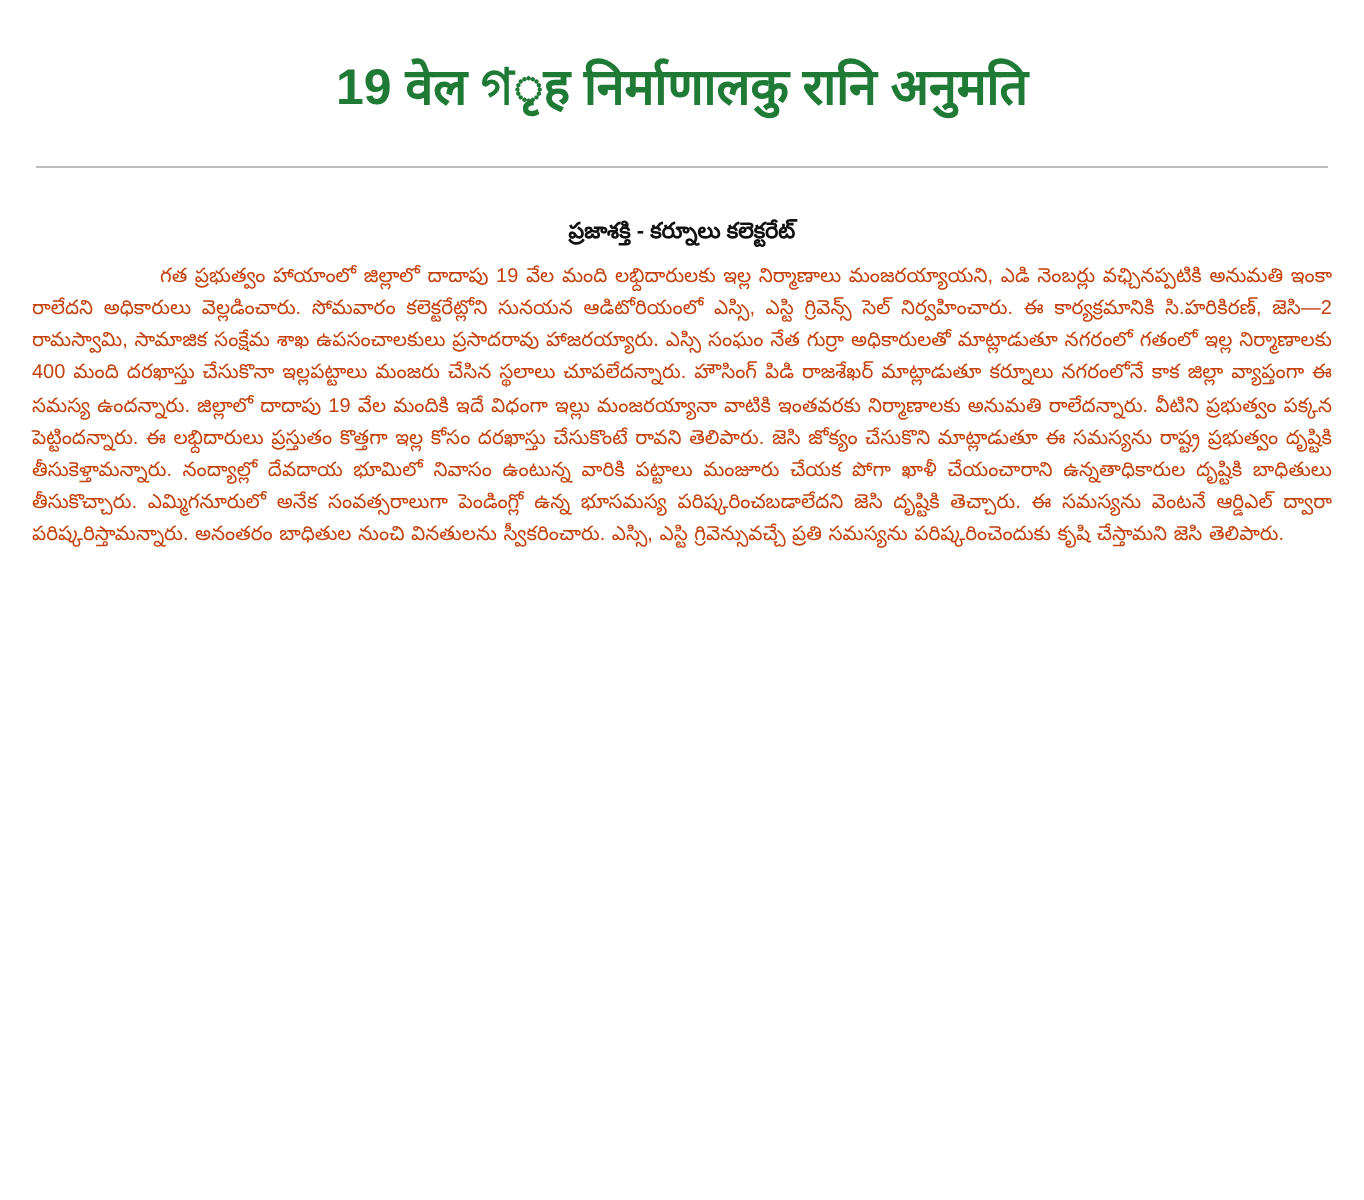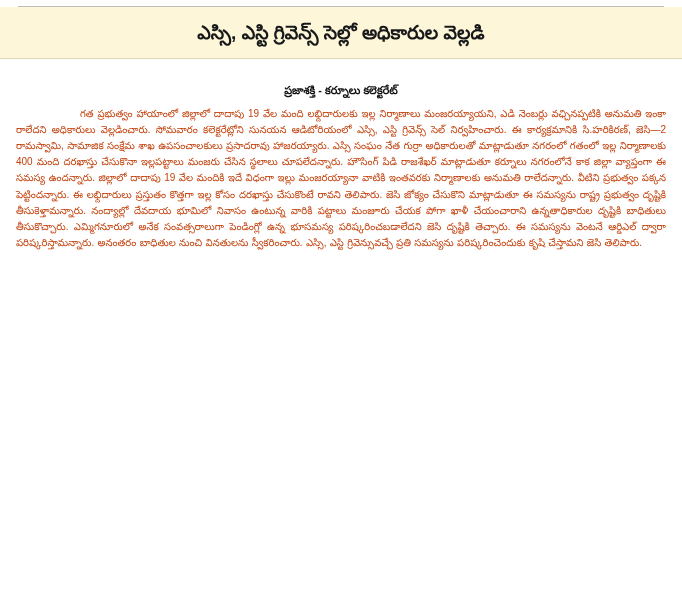--- a/index.html
+++ b/index.html
@@ -65,24 +65,22 @@
     letter-spacing: 0px;
     word-spacing: 0.5px;
     hyphens: none;
   }
 </style>
 </head>
 <body>
 
 <div class="page">
 
+  <h1 class="headline">19 वेल গृह निर्माणालकु रानि अनुमति</h1>
 
   <hr class="rule">
 
-  <div class="subhead-band">
-    <div class="subhead">ఎస్సి, ఎస్టి గ్రివెన్స్ సెల్లో అధికారుల వెల్లడి</div>
-  </div>
 
   <div class="byline">ప్రజాశక్తి - కర్నూలు కలెక్టరేట్</div>
 
   <div class="body-text">గత ప్రభుత్వం హాయాంలో జిల్లాలో దాదాపు 19 వేల మంది లభ్దిదారులకు ఇల్ల నిర్మాణాలు మంజరయ్యాయని, ఎడి నెంబర్లు వఛ్చినప్పటికి అనుమతి ఇంకా రాలేదని అధికారులు వెల్లడించారు. సోమవారం కలెక్టరేట్లోని సునయన ఆడిటోరియంలో ఎస్సి, ఎస్టి గ్రివెన్స్ సెల్ నిర్వహించారు. ఈ కార్యక్రమానికి సి.హరికిరణ్, జెసి—2 రామస్వామి, సామాజిక సంక్షేమ శాఖ ఉపసంచాలకులు ప్రసాదరావు హాజరయ్యారు. ఎస్సి సంఘం నేత గుర్రా అధికారులతో మాట్లాడుతూ నగరంలో గతంలో ఇల్ల నిర్మాణాలకు 400 మంది దరఖాస్తు చేసుకొనా ఇల్లపట్టాలు మంజరు చేసిన స్థలాలు చూపలేదన్నారు. హౌసింగ్ పిడి రాజశేఖర్ మాట్లాడుతూ కర్నూలు నగరంలోనే కాక జిల్లా వ్యాప్తంగా ఈ సమస్య ఉందన్నారు. జిల్లాలో దాదాపు 19 వేల మందికి ఇదే విధంగా ఇల్లు మంజరయ్యానా వాటికి ఇంతవరకు నిర్మాణాలకు అనుమతి రాలేదన్నారు. వీటిని ప్రభుత్వం పక్కన పెట్టిందన్నారు. ఈ లభ్దిదారులు ప్రస్తుతం కొత్తగా ఇల్ల కోసం దరఖాస్తు చేసుకొంటే రావని తెలిపారు. జెసి జోక్యం చేసుకొని మాట్లాడుతూ ఈ సమస్యను రాష్ట్ర ప్రభుత్వం దృష్టికి తీసుకెళ్తామన్నారు. నంద్యాల్లో దేవదాయ భూమిలో నివాసం ఉంటున్న వారికి పట్టాలు మంజూరు చేయక పోగా ఖాళీ చేయంచారాని ఉన్నతాధికారుల దృష్టికి బాధితులు తీసుకొచ్చారు. ఎమ్మిగనూరులో అనేక సంవత్సరాలుగా పెండింగ్లో ఉన్న భూసమస్య పరిష్కరించబడాలేదని జెసి దృష్టికి తెచ్చారు. ఈ సమస్యను వెంటనే ఆర్డిఎల్ ద్వారా పరిష్కరిస్తామన్నారు. అనంతరం బాధితుల నుంచి వినతులను స్వీకరించారు. ఎస్సి, ఎస్టి గ్రివెన్సువచ్చే ప్రతి సమస్యను పరిష్కరించెందుకు కృషి చేస్తామని జెసి తెలిపారు.</div>
 
 </div>
 
 </body></html>

